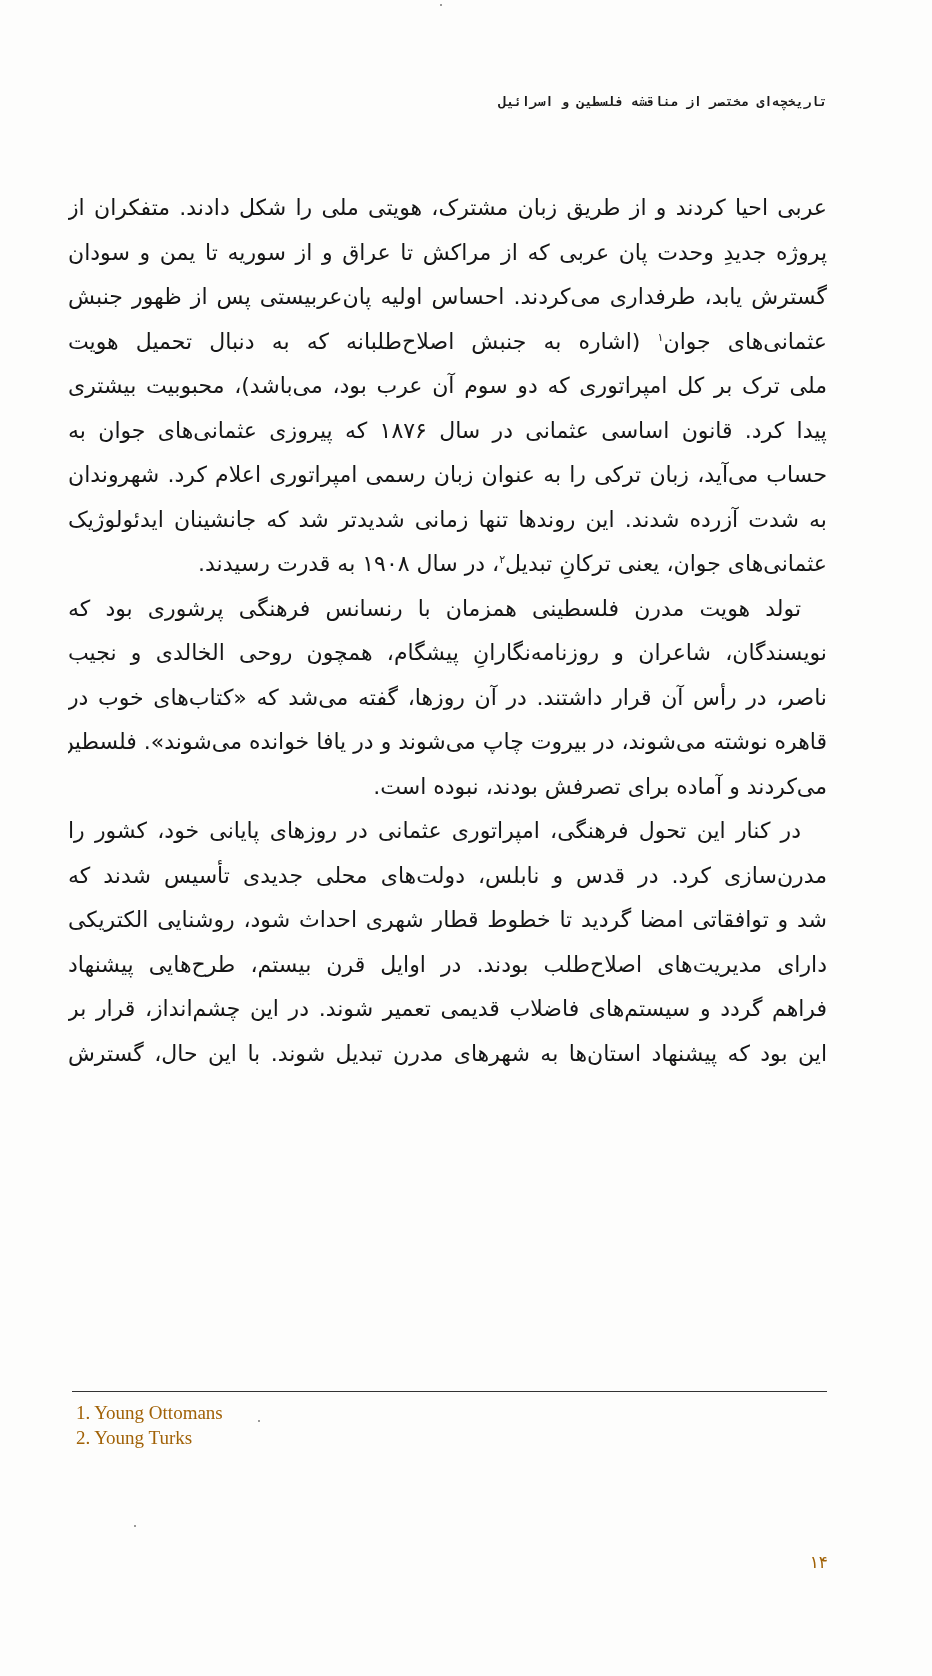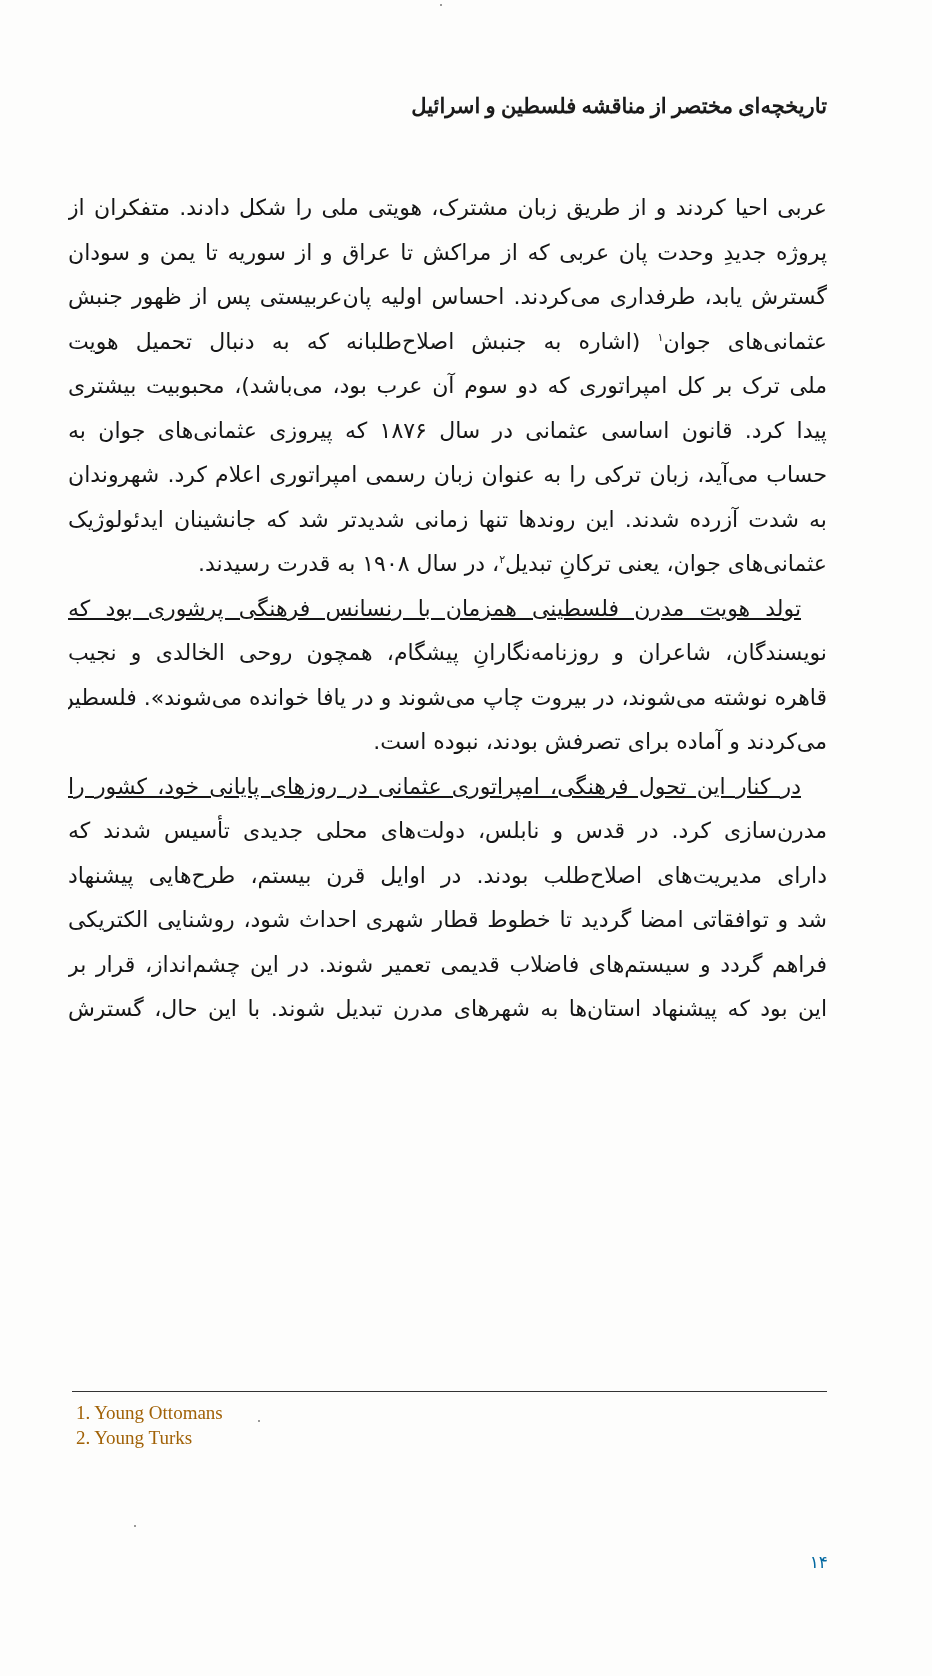--- a/index.html
+++ b/index.html
@@ -8,23 +8,23 @@
       background: #fdfdfc;
       position: relative;
       overflow: hidden;
       font-family: "DejaVu Sans", sans-serif;
       color: #161616;
     }
     .running-header {
       position: absolute;
       right: 105px; top: 94px;
       direction: rtl;
-      font-family: Liberation Serif, serif;
+      font-family: Liberation Mono, monospace;
       font-weight: bold;
-      font-size: 21px;
+      font-size: 13px;
       color: #1a1a1a;
       white-space: nowrap;
     }
     .body-text {
       position: absolute;
       left: 68px; right: 105px; top: 186px;
       direction: rtl;
       font-family: "DejaVu Sans", sans-serif;
       font-size: 22px;
     }
@@ -34,21 +34,20 @@
       white-space: nowrap;
       text-align: justify;
       text-align-last: justify;
       overflow: hidden;
     }
     .line.last {
       text-align-last: right;
     }
     .line.indent {
       padding-right: 26px;
-      text-decoration: underline;
     }
     sup.fn-ref {
       font-size: 11px;
       vertical-align: super;
       line-height: 0;
     }
     .footnote-rule {
       position: absolute;
       left: 72px; top: 1391px;
       width: 755px; height: 0;
@@ -62,21 +61,21 @@
       font-size: 19px;
       color: #a16207;
       line-height: 25px;
     }
     .page-number {
       position: absolute;
       right: 104px; top: 1552px;
       direction: rtl;
       font-family: "DejaVu Sans", sans-serif;
       font-size: 17px;
-      color: #0369a1;
+      color: #a16207;
     }
     .speck {
       position: absolute;
       width: 2px; height: 2px;
       background: #777;
       border-radius: 50%;
     }
   </style>
 </head>
 <body>
@@ -92,26 +91,27 @@
   </div>
   <div class="line">ملی ترک بر کل امپراتوری که دو سوم آن عرب بود، می‌باشد)، محبوبیت بیشتری</div>
   <div class="line">پیدا کرد. قانون اساسی عثمانی در سال ۱۸۷۶ که پیروزی عثمانی‌های جوان به</div>
   <div class="line">حساب می‌آید، زبان ترکی را به عنوان زبان رسمی امپراتوری اعلام کرد. شهروندان</div>
   <div class="line">به شدت آزرده شدند. این روندها تنها زمانی شدیدتر شد که جانشینان ایدئولوژیک</div>
   <div class="line last">
     <span>عثمانی‌های جوان، یعنی ترکانِ تبدیل</span><sup class="fn-ref">۲</sup><span>، در سال ۱۹۰۸ به قدرت رسیدند.</span>
   </div>
   <div class="line indent">تولد هویت مدرن فلسطینی همزمان با رنسانس فرهنگی پرشوری بود که</div>
   <div class="line">نویسندگان، شاعران و روزنامه‌نگارانِ پیشگام، همچون روحی الخالدی و نجیب</div>
+  <div class="line">ناصر، در رأس آن قرار داشتند. در آن روزها، گفته می‌شد که «کتاب‌های خوب در</div>
   <div class="line">قاهره نوشته می‌شوند، در بیروت چاپ می‌شوند و در یافا خوانده می‌شوند». فلسطین</div>
   <div class="line last">می‌کردند و آماده برای تصرفش بودند، نبوده است.</div>
   <div class="line indent">در کنار این تحول فرهنگی، امپراتوری عثمانی در روزهای پایانی خود، کشور را</div>
   <div class="line">مدرن‌سازی کرد. در قدس و نابلس، دولت‌های محلی جدیدی تأسیس شدند که</div>
+  <div class="line">شد و توافقاتی امضا گردید تا خطوط قطار شهری احداث شود، روشنایی الکتریکی</div>
   <div class="line">دارای مدیریت‌های اصلاح‌طلب بودند. در اوایل قرن بیستم، طرح‌هایی پیشنهاد</div>
-  <div class="line">شد و توافقاتی امضا گردید تا خطوط قطار شهری احداث شود، روشنایی الکتریکی</div>
   <div class="line">فراهم گردد و سیستم‌های فاضلاب قدیمی تعمیر شوند. در این چشم‌انداز، قرار بر</div>
   <div class="line">این بود که پیشنهاد استان‌ها به شهرهای مدرن تبدیل شوند. با این حال، گسترش</div>
 </div>
 
 <div class="footnote-rule"></div>
 
 <div class="footnotes">
   <div>1. Young Ottomans</div>
   <div>2. Young Turks</div>
 </div>

